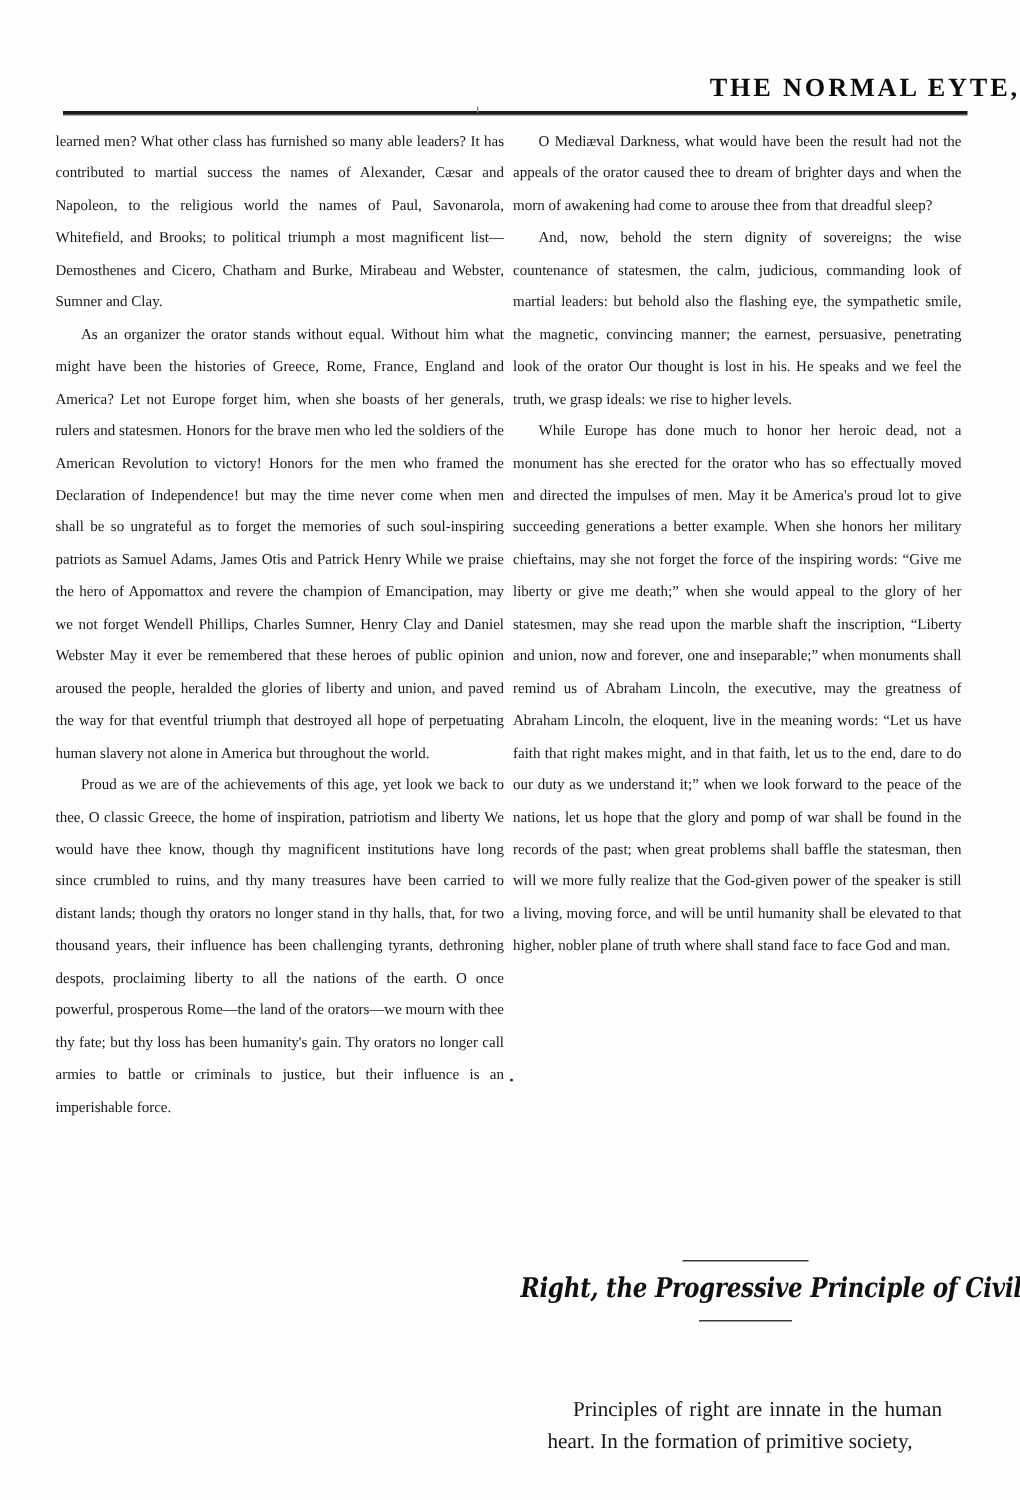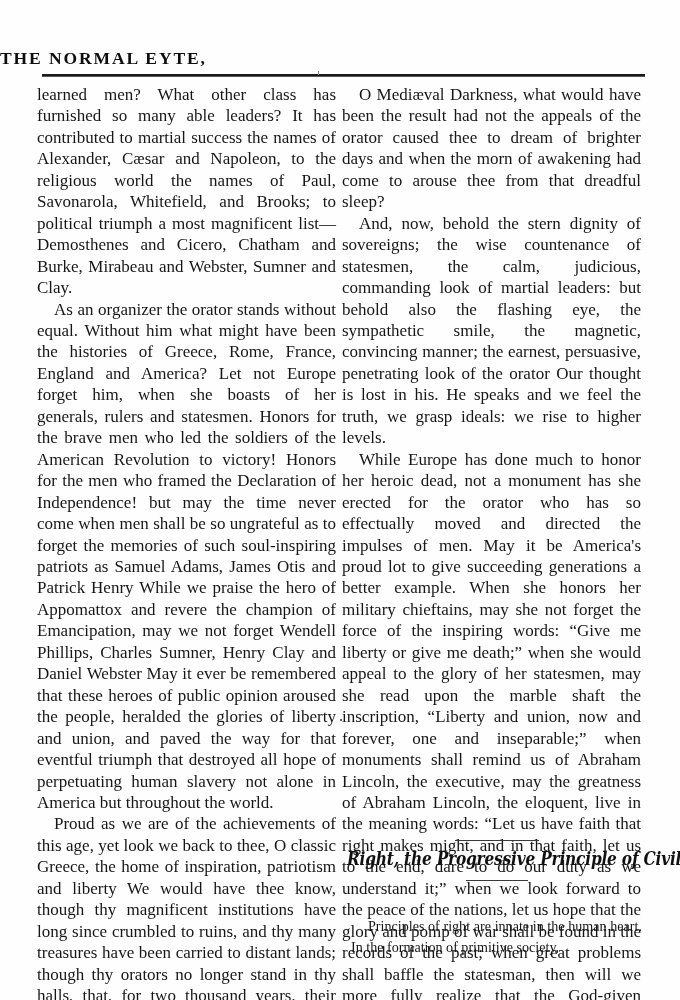--- a/index.html
+++ b/index.html
@@ -23,21 +23,21 @@
     height: 1000px;
     background: #fefefe;
   }
 
   
   .masthead {
     position: absolute;
     left: 0;
     top: 48px;
     width: 680px;
-    text-align: left;
+    text-align: right;
     font-family: "Liberation Serif", "DejaVu Serif", serif;
     font-weight: bold;
     font-size: 17.5px;
     letter-spacing: 1.9px;
     color: #0d0d0d;
   }
 
   .rule-main {
     position: absolute;
     left: 42px;
@@ -62,21 +62,21 @@
     top: 84px;
     width: 299px;
   }
   .col-left  { left: 37px; }
   .col-right { left: 342px; }
 
   .col p {
     margin: 0;
     text-align: justify;
     text-justify: inter-word;
-    font-size: 17px;
+    font-size: 10px;
     line-height: 21.45px;
     text-indent: 17px;
     hyphens: none;
     color: #161616;
   }
   .col p.noindent { text-indent: 0; }
 
   
   .col p, .masthead {
     -webkit-font-smoothing: antialiased;
@@ -114,21 +114,21 @@
     border-top: 1.4px solid #3a3a3a;
   }
 
   .tail {
     position: absolute;
     left: 347px;
     top: 912px;
     width: 299px;
   }
   .tail p {
-    margin: 4px;
+    margin: 18px;
     text-align: justify;
     font-size: 14.1px;
     line-height: 21.45px;
     text-indent: 17px;
     color: #161616;
   }
 
   
   .speck {
     position: absolute;

